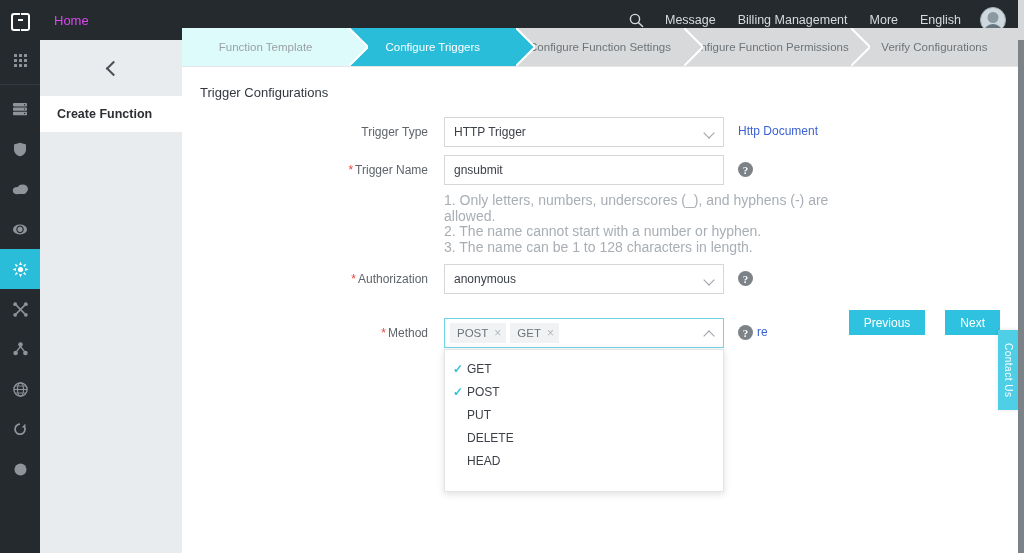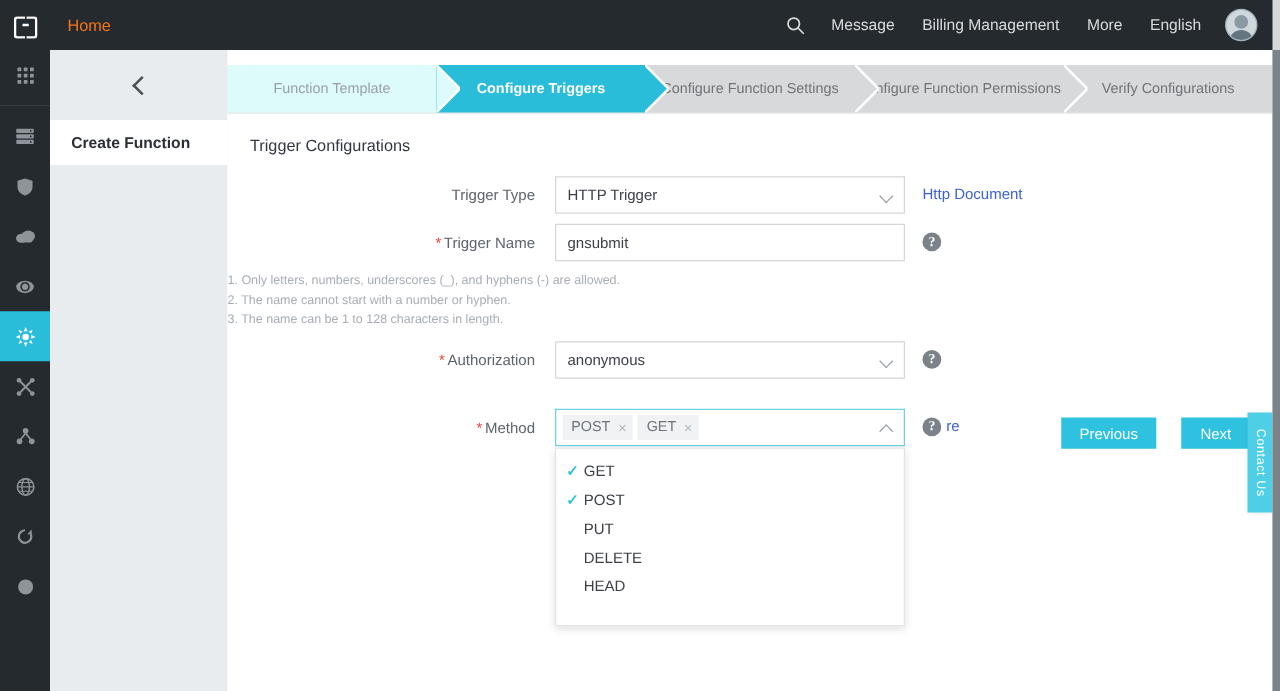--- a/index.html
+++ b/index.html
@@ -27,21 +27,21 @@
   .logo-glyph::before, .logo-glyph::after {
     content: ""; position: absolute; top: 0; width: 7px; height: 14px;
     border: 2px solid #ffffff; border-radius: 3px;
   }
   .logo-glyph::before { left: 0; border-right: none; border-top-right-radius: 0; border-bottom-right-radius: 0;}
   .logo-glyph::after  { right: 0; border-left: none; border-top-left-radius: 0; border-bottom-left-radius: 0;}
   .logo-dash {
     position: absolute; left: 7px; top: 6px; width: 5px; height: 2px; background: #ffffff;
   }
   .home-link {
-    color: #f97316; font-size: 13px; margin-left: 14px; cursor: pointer;
+    color: #d946ef; font-size: 13px; margin-left: 14px; cursor: pointer;
   }
   .topbar-right {
     margin-left: auto; display: flex; align-items: center; height: 40px;
     padding-right: 16px;
   }
   .search-icon {
     width: 34px; height: 40px; display: flex; align-items: center; justify-content: center;
     cursor: pointer;
   }
   .search-icon svg { display: block; }
@@ -97,41 +97,41 @@
   }
   .panel-item {
     height: 36px; display: flex; align-items: center;
     padding-left: 17px;
     font-size: 12.5px; font-weight: bold; color: #2b2f33;
     background: #ffffff; cursor: pointer;
   }
 
   
   .content {
-    position: absolute; top: 52px; left: 182px; width: 836px; height: 370px;
+    position: absolute; top: 28px; left: 182px; width: 836px; height: 370px;
     background: #ffffff;
   }
 
   
   .stepper {
     position: relative; height: 38px; display: flex; width: 100%;
     background: #d7d9db;
   }
   .step {
     position: relative; flex: 1; height: 38px;
     display: flex; align-items: center; justify-content: center;
     font-size: 11.5px; color: #6e7478;
     background: #d7d9db;
   }
   .step .arr {
     position: absolute; right: -19px; top: 0; width: 19px; height: 38px;
     z-index: 3; pointer-events: none;
   }
   .step.done { background: #defbfc; color: #9aa1a5; }
-  .step.active { background: #29bdd9; color: #ffffff; font-weight: bold; }
+  .step.active { background: #29bdd9; color: #ffffff; font-weight: normal; }
 
   .stepper-underline {
     height: 1px; background: #e4e6e8; width: 100%;
   }
 
   
   .section-title {
     font-size: 13px; font-weight: normal; color: #333840;
     margin: 18px 0 0 18px;
   }
@@ -166,22 +166,22 @@
     margin-left: 14px; margin-top: 7px; cursor: pointer; flex: none;
     font-family: "Liberation Serif", serif;
   }
 
   .sidelink {
     font-size: 12px; color: #3b62d4; margin-left: 14px; margin-top: 7px;
     cursor: pointer; flex: none; white-space: nowrap;
   }
 
   .hint {
-    padding-left: 0; width: 420px;
-    font-size: 10px; color: #a8aeb4; line-height: 15.5px;
+    margin-left: 262px; padding-left: 0; width: 420px;
+    font-size: 14px; color: #a8aeb4; line-height: 15.5px;
     margin-top: 8px; margin-bottom: 9px;
   }
 
   
   .taginp {
     width: 280px; min-height: 30px; border: 1px solid #6fd2e3; background: #ffffff;
     display: flex; align-items: center; padding: 0 26px 0 5px; position: relative;
   }
   .tag {
     background: #f0f2f4; color: #6d737a; font-size: 11.5px;

